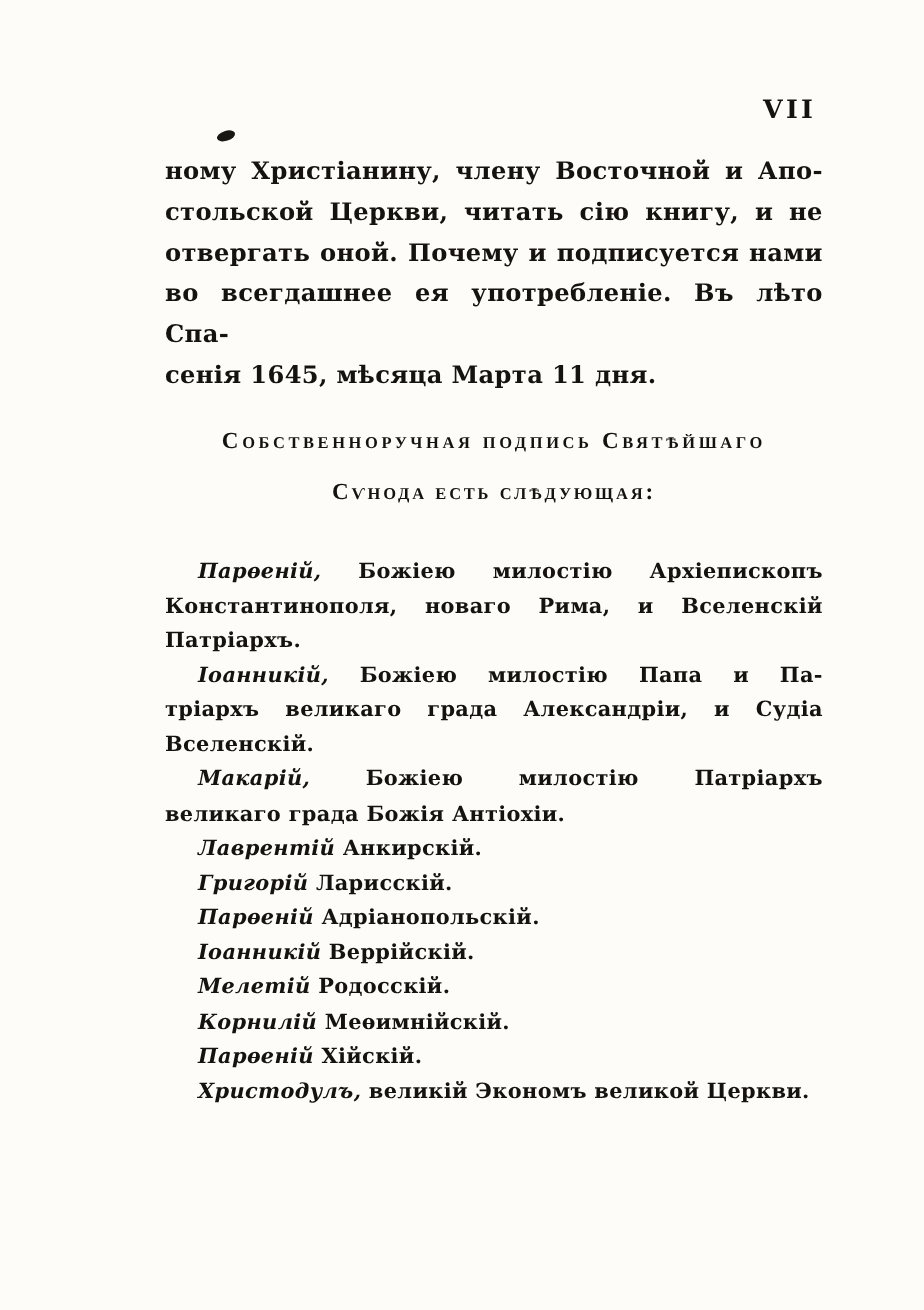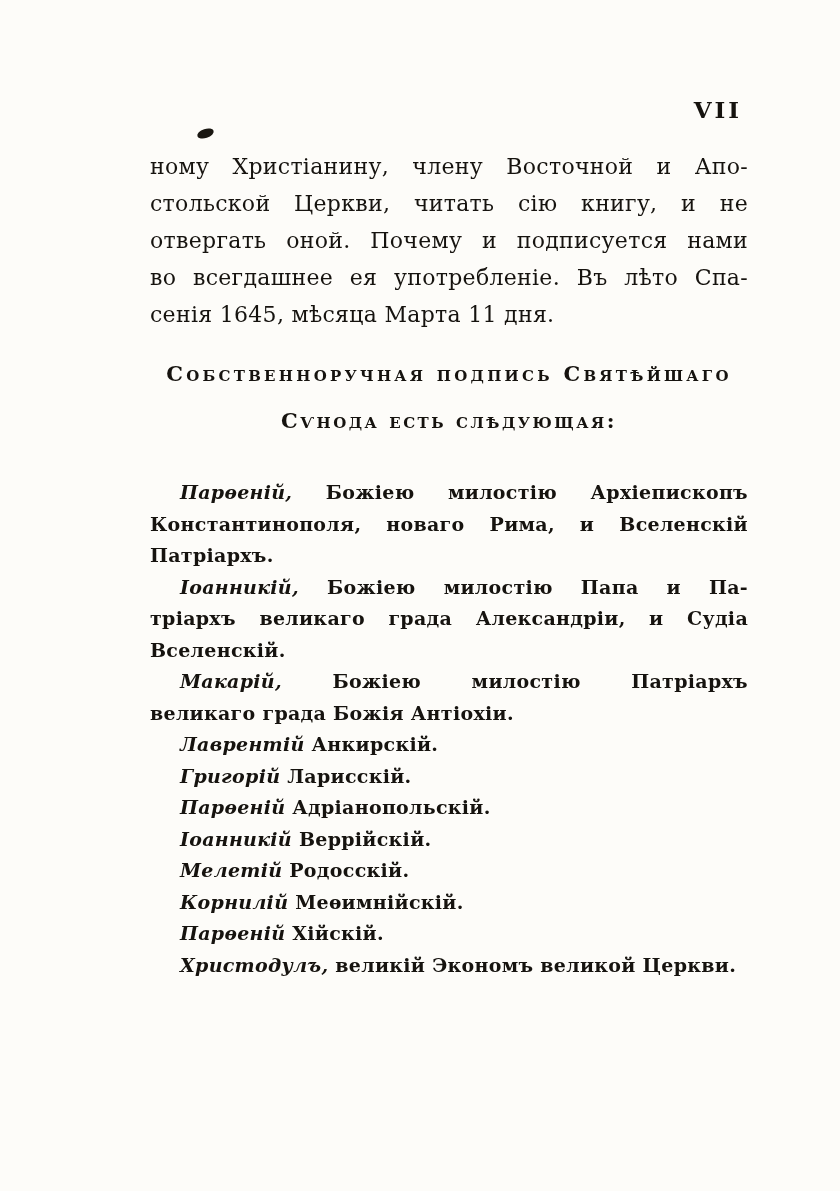--- a/index.html
+++ b/index.html
@@ -4,43 +4,43 @@
 <style>
   html, body { margin: 0; padding: 0; }
   body {
     width: 840px; height: 1191px;
     background: #fdfcf9;
     position: relative;
     font-family: "DejaVu Serif", serif;
     color: #16130f;
     overflow: hidden;
   }
-  .sheet { position: absolute; inset: 0; margin-top: 10px; }
+  .sheet { position: absolute; inset: 0; }
   .page-number {
     position: absolute; top: 86px; right: 98px;
     font-size: 23px; font-weight: bold; letter-spacing: 3px;
   }
   .ink-mark {
     position: absolute; left: 197px; top: 119px;
     width: 17px; height: 9px; background: #1a1712;
     border-radius: 50%; transform: rotate(-18deg);
   }
   .text-block {
     position: absolute; left: 150px; top: 138px; width: 598px;
   }
   .line {
-    font-size: 22px; font-weight: normal; line-height: 37px;
+    font-size: 22px; font-weight: bold; line-height: 37px;
     letter-spacing: 0.3px;
   }
   .j { text-align: justify; text-align-last: justify; }
   .heading {
     margin-top: 17px; text-align: center;
     font-variant: small-caps; font-weight: bold;
   }
-  .h-line { font-size: 21px; line-height: 47px; }
+  .h-line { font-size: 21px; line-height: 47px; font-family: Liberation Serif, serif; }
   .h-line.wide { letter-spacing: 0.155em; }
   .h-line.narrow { letter-spacing: 0.12em; }
   .entries { margin-top: 33px; }
   .eline {
     font-size: 19px; font-weight: bold; line-height: 31.5px;
     letter-spacing: 0.3px;
   }
   .ind { text-indent: 30px; }
   .name { font-style: italic; font-weight: bold; text-align: center; }
   .entry { margin: 0; }

